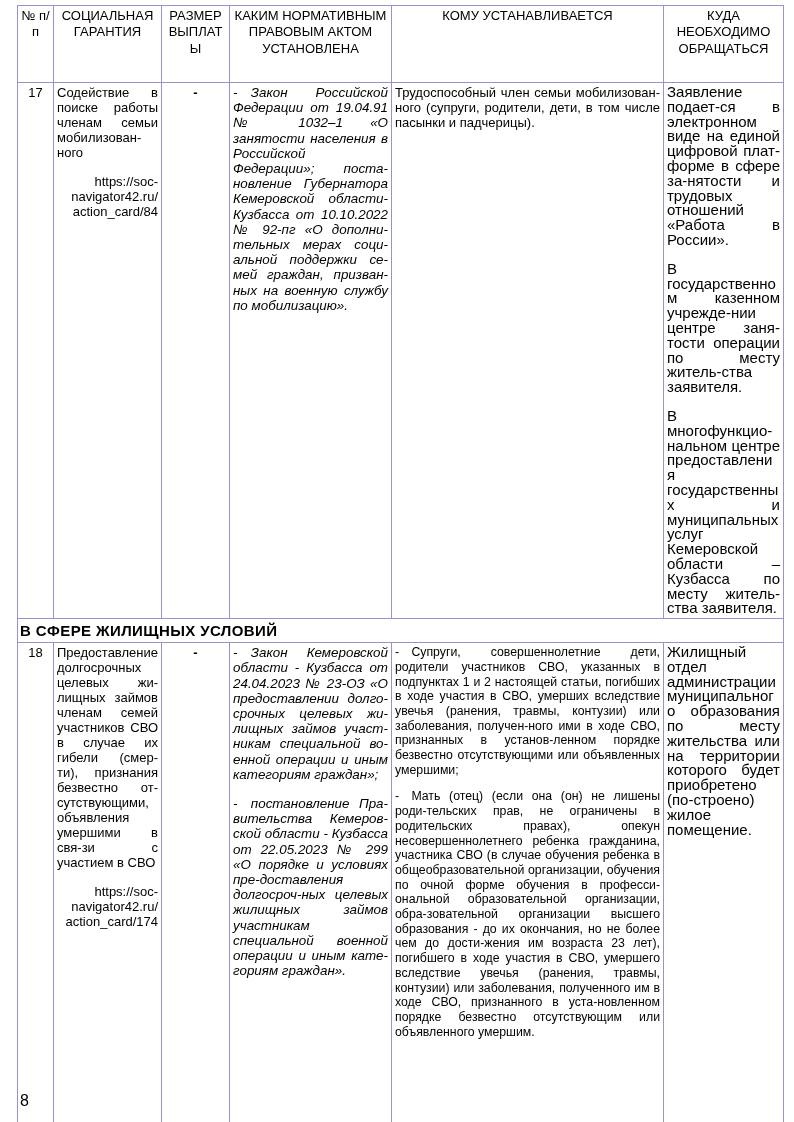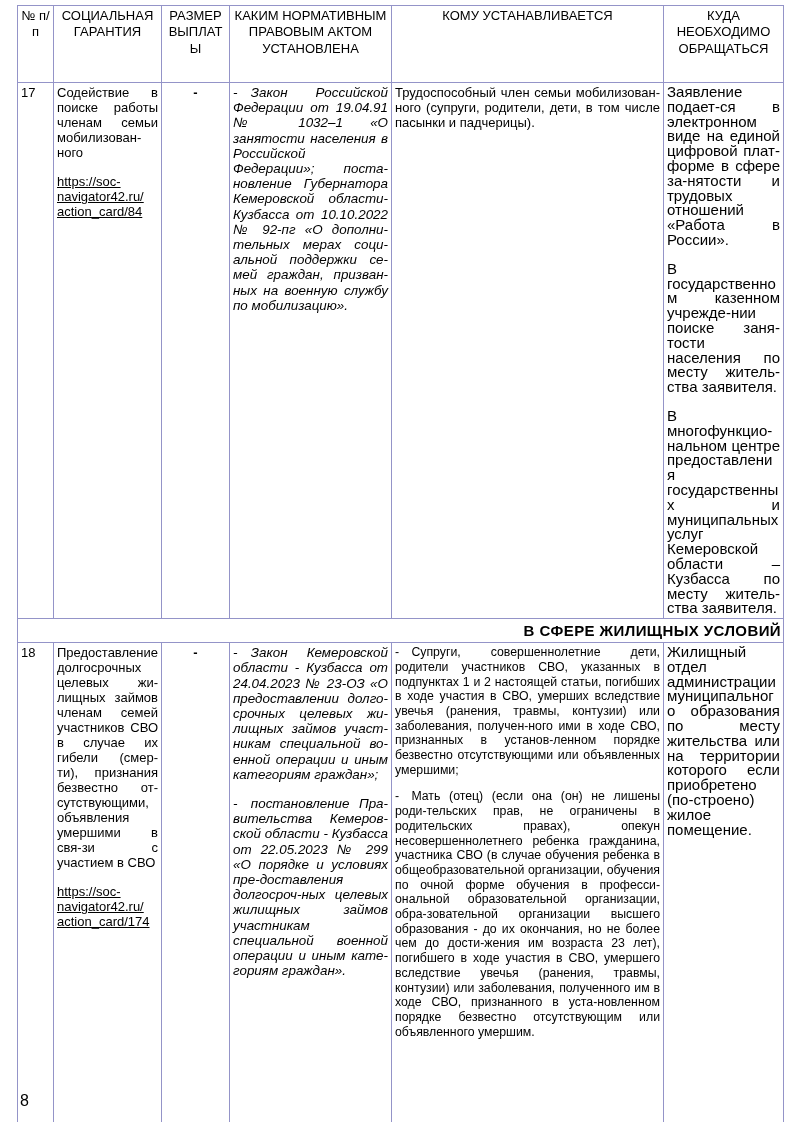--- a/index.html
+++ b/index.html
@@ -31,36 +31,36 @@
     text-align: center;
     font-weight: normal;
     font-size: 13px;
     line-height: 1.25;
     padding: 3px 2px;
   }
   tr.row-17 { height: 399px; }
   tr.row-18 { height: 583px; }
   tr.section-row { height: 24px; }
   tr.section-row td {
-    text-align: right;
+    text-align: left;
     vertical-align: middle;
     font-weight: bold;
     font-size: 15px;
     letter-spacing: 0.4px;
     padding: 1px 2px;
   }
 
   td p { margin: 0; }
   td p + p { margin-top: 14px; }
 
-  td.cell-num { text-align: left; font-size: 13px; padding-top: 3px; }
+  td.cell-num { text-align: center; font-size: 13px; padding-top: 3px; }
   td.cell-amount { text-align: center; font-size: 13px; font-weight: bold; padding-top: 3px; }
 
   td.cell-guarantee { font-size: 13px; line-height: 15px; text-align: justify; padding: 3px 4px; margin-left: 13px; }
-  td.cell-guarantee p.link { text-align: left; text-decoration: underline; }
+  td.cell-guarantee p.link { text-align: right; }
 
   td.cell-legal { font-size: 13.4px; line-height: 15.2px; text-align: justify; padding: 3px 5px; font-style: italic; }
 
   td.cell-recipients { text-align: justify; padding: 3px 5px; }
   tr.row-17 td.cell-recipients { font-size: 13px; line-height: 15px; }
   tr.row-18 td.cell-recipients { font-size: 12.3px; line-height: 14.7px; }
   tr.row-18 td.cell-recipients p + p { margin-top: 12px; }
 
   td.cell-where { font-size: 15px; line-height: 14.8px; text-align: justify; padding: 3px 4px; }
 
@@ -103,21 +103,21 @@
         </td>
         <td class="cell-amount">-</td>
         <td class="cell-legal">
           <p>- Закон Российской Федерации от 19.04.91 № 1032–1 «О занятости населения в Российской Федерации»; поста-новление Губернатора Кемеровской области-Кузбасса от 10.10.2022 № 92-пг «О дополни-тельных мерах соци-альной поддержки се-мей граждан, призван-ных на военную службу по мобилизацию».</p>
         </td>
         <td class="cell-recipients">
           <p>Трудоспособный член семьи мобилизован-ного (супруги, родители, дети, в том числе пасынки и падчерицы).</p>
         </td>
         <td class="cell-where">
           <p>Заявление подает-ся в электронном виде на единой цифровой плат-форме в сфере за-нятости и трудовых отношений «Работа в России».</p>
-          <p>В государственном казенном учрежде-нии поиске заня-тости населения по месту житель-ства заявителя.</p>
+          <p>В государственном казенном учрежде-нии центре заня-тости операции по месту житель-ства заявителя.</p>
           <p>В многофункцио-нальном центре предоставления государственных и муниципальных услуг Кемеровской области – Кузбасса по месту житель-ства заявителя.</p>
         </td>
       </tr>
       <tr class="section-row">
         <td colspan="6">В СФЕРЕ ЖИЛИЩНЫХ УСЛОВИЙ</td>
       </tr>
       <tr class="row-18">
         <td class="cell-num">18</td>
         <td class="cell-guarantee">
           <p>Предоставление долгосрочных целевых жи-лищных займов членам семей участников СВО в случае их гибели (смер-ти), признания безвестно от-сутствующими, объявления умершими в свя-зи с участием в СВО</p>
@@ -126,21 +126,21 @@
         <td class="cell-amount">-</td>
         <td class="cell-legal">
           <p>- Закон Кемеровской области - Кузбасса от 24.04.2023 № 23-ОЗ «О предоставлении долго-срочных целевых жи-лищных займов участ-никам специальной во-енной операции и иным категориям граждан»;</p>
           <p>- постановление Пра-вительства Кемеров-ской области - Кузбасса от 22.05.2023 № 299 «О порядке и условиях пре-доставления долгосроч-ных целевых жилищных займов участникам специальной военной операции и иным кате-гориям граждан».</p>
         </td>
         <td class="cell-recipients">
           <p>- Супруги, совершеннолетние дети, родители участников СВО, указанных в подпунктах 1 и 2 настоящей статьи, погибших в ходе участия в СВО, умерших вследствие увечья (ранения, травмы, контузии) или заболевания, получен-ного ими в ходе СВО, признанных в установ-ленном порядке безвестно отсутствующими или объявленных умершими;</p>
           <p>- Мать (отец) (если она (он) не лишены роди-тельских прав, не ограничены в родительских правах), опекун несовершеннолетнего ребенка гражданина, участника СВО (в случае обучения ребенка в общеобразовательной организации, обучения по очной форме обучения в професси-ональной образовательной организации, обра-зовательной организации высшего образования - до их окончания, но не более чем до дости-жения им возраста 23 лет), погибшего в ходе участия в СВО, умершего вследствие увечья (ранения, травмы, контузии) или заболевания, полученного им в ходе СВО, признанного в уста-новленном порядке безвестно отсутствующим или объявленного умершим.</p>
         </td>
         <td class="cell-where">
-          <p>Жилищный отдел администрации муниципального образования по месту жительства или на территории которого если приобретено (по-строено) жилое помещение.</p>
+          <p>Жилищный отдел администрации муниципального образования по месту жительства или на территории которого будет приобретено (по-строено) жилое помещение.</p>
         </td>
       </tr>
     </tbody>
   </table>
 
   <div class="page-number">8</div>
 
 </div>
 
 </body></html>

